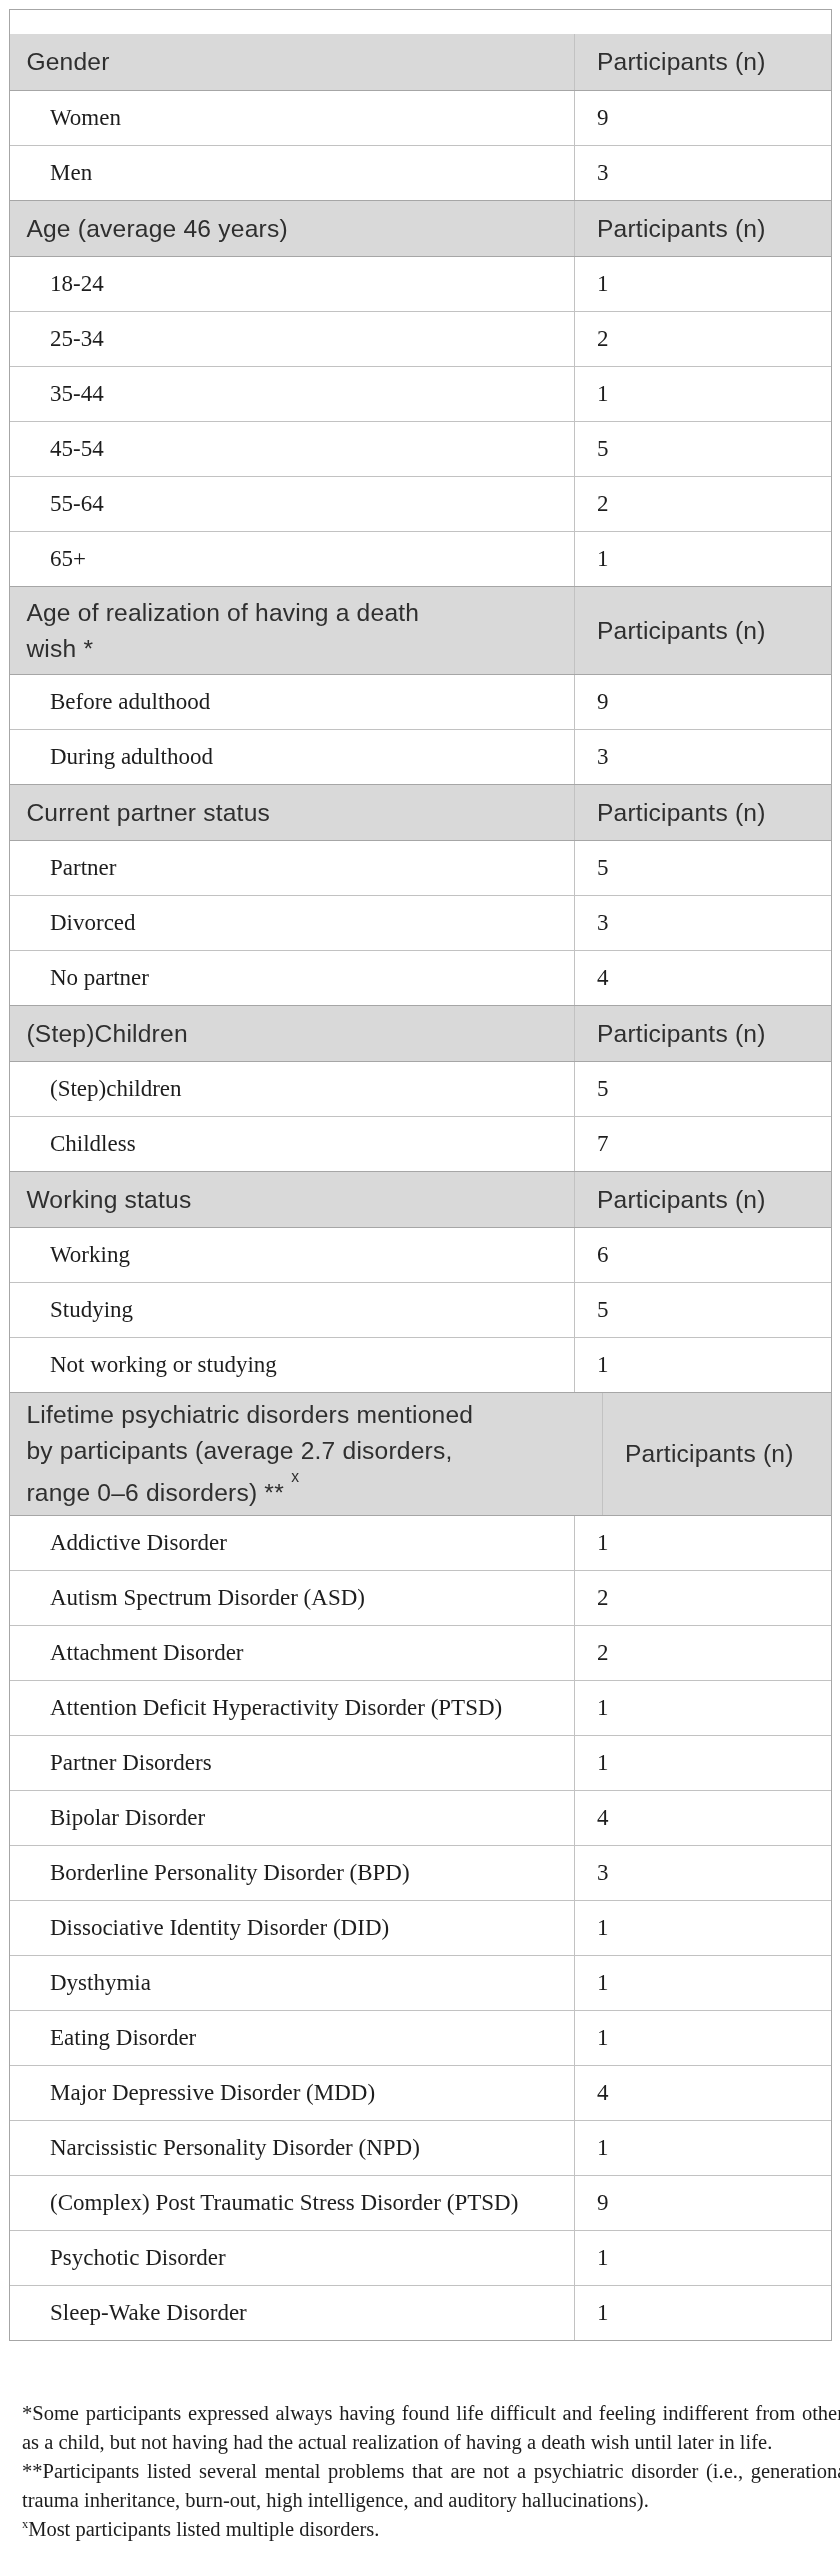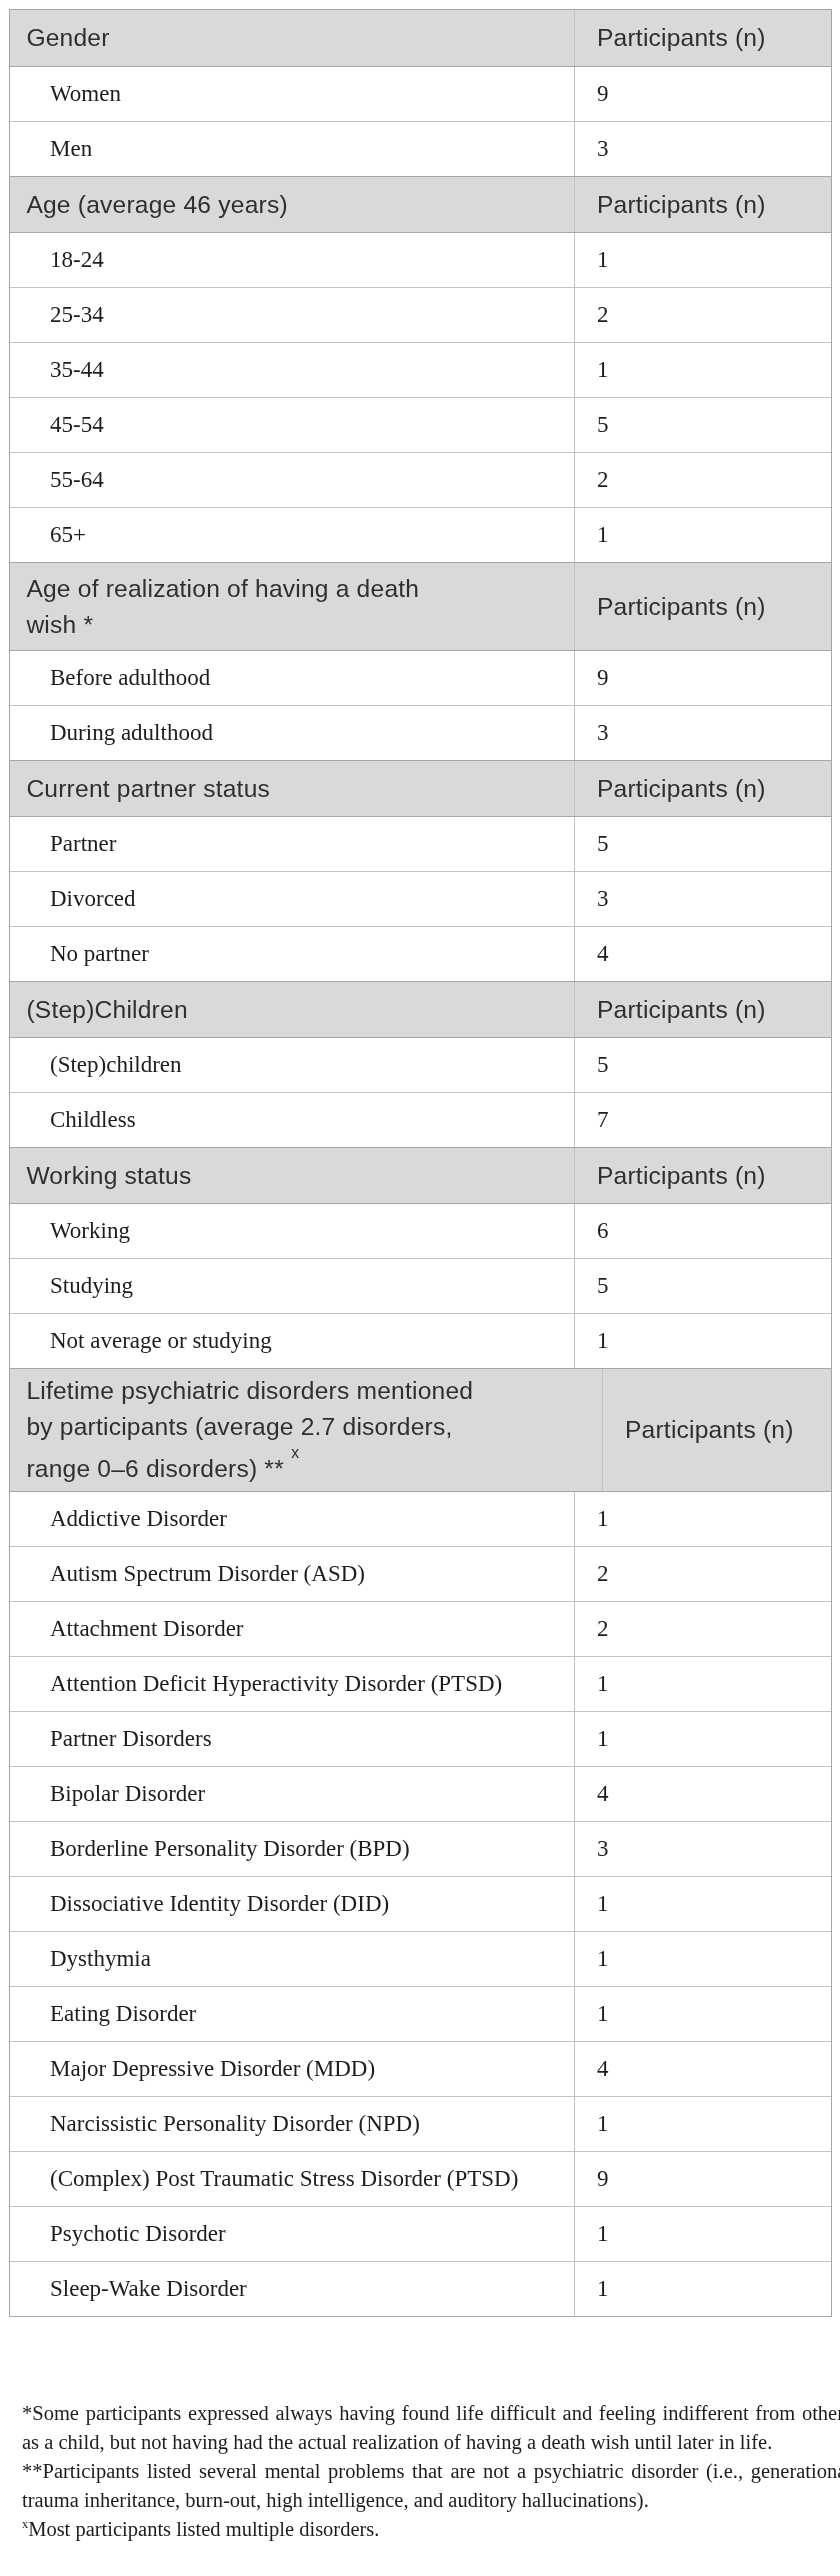--- a/index.html
+++ b/index.html
@@ -3,21 +3,21 @@
 <meta charset="utf-8">
 <style>
   html,body{margin:0;padding:0;background:#ffffff;}
   body{width:840px;height:2576px;position:relative;font-family:"Liberation Sans",sans-serif;}
 
   .tbl{
     position:absolute;left:9px;top:9px;width:823px;
     border:1.6px solid #a6a6a6;box-sizing:border-box;background:#ffffff;
   }
   .row{display:flex;border-top:1.6px solid #c2c2c2;align-items:stretch;box-sizing:border-box;}
-  .row:first-child{border-top:none;}
+  .row:first-child{border-top:none;margin-top:24px;}
   .row.header{background:#d9d9d9;border-top-color:#a6a6a6;}
   .row.header + .row{border-top-color:#a6a6a6;}
 
   .c1{flex:0 0 564px;display:flex;align-items:center;box-sizing:border-box;
       padding-left:16.4px;padding-right:49px;}
   .c2{flex:1;display:flex;align-items:center;box-sizing:border-box;
       padding-left:22px;border-left:1.6px solid #c2c2c2;}
 
   .row.body{min-height:55px;}
   .row.header{min-height:56px;}
@@ -168,21 +168,21 @@
   </div>
   <div class="row body">
     <div class="c1">Working</div>
     <div class="c2">6</div>
   </div>
   <div class="row body">
     <div class="c1">Studying</div>
     <div class="c2">5</div>
   </div>
   <div class="row body">
-    <div class="c1">Not average or studying</div>
+    <div class="c1">Not working or studying</div>
     <div class="c2">1</div>
   </div>
 
   <div class="row header tall3">
     <div class="c1">
       <span><span>Lifetime psychiatric disorders mentioned
 by participants (average 2.7 disorders,
 range 0–6 disorders) **</span><sup class="hdr-sup">x</sup></span>
     </div>
     <div class="c2">

